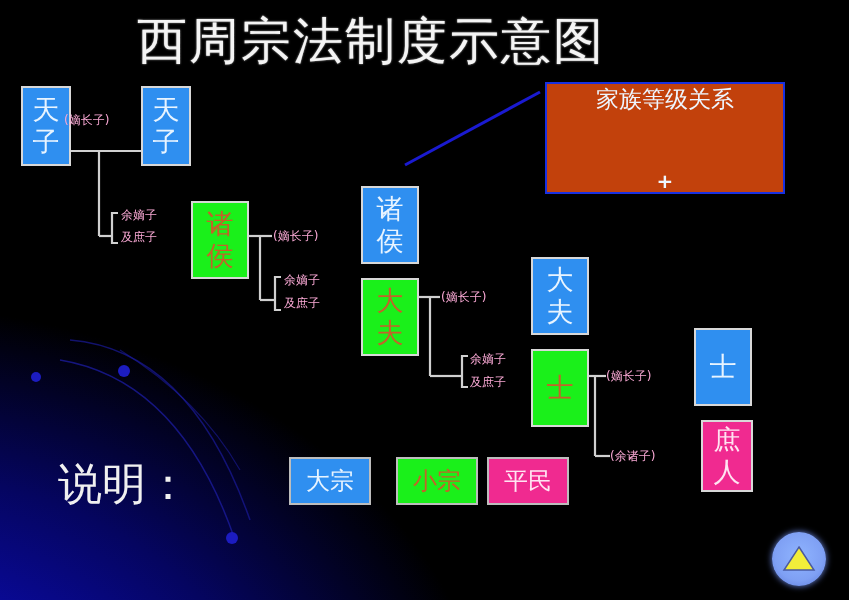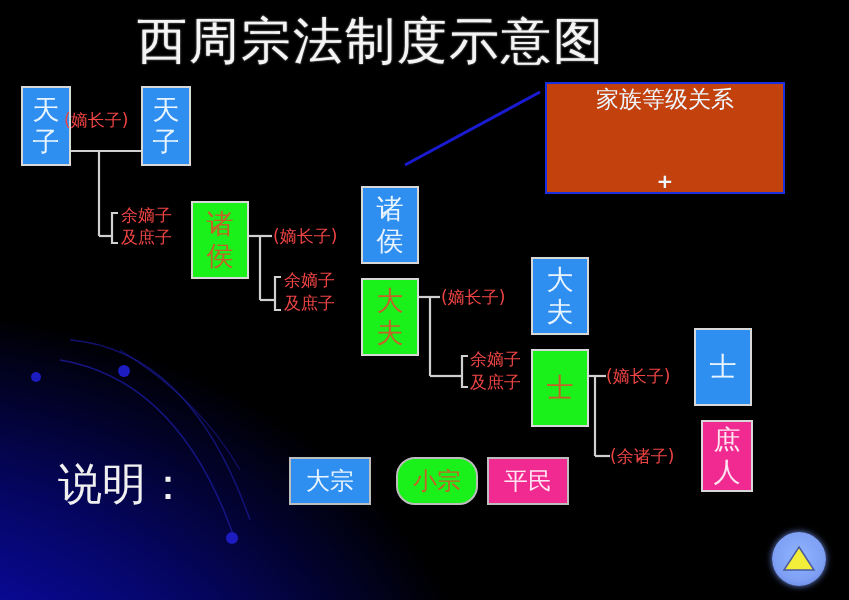--- a/index.html
+++ b/index.html
@@ -9,21 +9,21 @@
              background: radial-gradient(ellipse at 10% 90%, #1010d8 0%, #0a0aa0 25%, #050560 45%, rgba(0,0,0,0) 70%); }
   .arcs { position:absolute; left:0; top:0; width:849px; height:600px; pointer-events:none; }
   .title { position:absolute; left:0; width:742px; top:8px; text-align:center; font-size:50px;
            letter-spacing:2px; color:#f4f4f4; text-shadow:0 0 2px #bbb; }
   .box { position:absolute; border:2px solid #d8d8d8; box-sizing:border-box;
          display:flex; flex-direction:column; align-items:center; justify-content:center;
          font-size:27px; line-height:32px; }
   .blue { background:#2f8ff0; color:#e8f4ff; }
   .green { background:#1af01a; color:#c4622a; }
   .pink { background:#f02a90; color:#ffe4f2; }
-  .lbl { position:absolute; font-size:17px; color:#ef4444; white-space:nowrap; line-height:20px; }
+  .lbl { position:absolute; font-size:12px; color:#f9a8d4; white-space:nowrap; line-height:20px; }
   .lines { position:absolute; left:0; top:0; width:849px; height:600px; pointer-events:none; }
   .callout { position:absolute; left:545px; top:82px; width:240px; height:112px;
              background:#c2410c; border:2px solid #1830e0; box-sizing:border-box;
              display:flex; flex-direction:column; align-items:center; justify-content:space-between;
              color:#eef6ff; font-size:23px; line-height:30px; }
   .callout .plus { font-size:20px; font-weight:bold; line-height:22px; }
   .legend-title { position:absolute; left:58px; top:455px; font-size:44px; color:#f0f0f0; }
   .legend-box { position:absolute; top:457px; height:48px; width:82px; border:2px solid #bdbdbd;
                 box-sizing:border-box; display:flex; align-items:center; justify-content:center; font-size:24px;margin-left:48px; }
   .nav-btn { position:absolute; left:772px; top:532px; width:54px; height:54px; border-radius:50%;
@@ -121,20 +121,20 @@
   <span>人</span>
 </div>
 
 <div class="callout">
   <span>家族等级关系</span>
   <span class="plus">+</span>
 </div>
 
 <div class="legend-title">说明：</div>
 <div class="legend-box blue" style="left:241px;">大宗</div>
-<div class="legend-box green" style="left:348px;border-radius:19px;">小宗</div>
+<div class="legend-box green" style="left:348px;">小宗</div>
 <div class="legend-box pink" style="left:439px;">平民</div>
 
 <div class="nav-btn">
   <svg width="34" height="30" viewBox="0 0 34 30">
     <polygon points="17,3 32,26 2,26" fill="#f2ee3a" stroke="#4a5aa0" stroke-width="1.5"></polygon>
   </svg>
 </div>
 
 </body></html>

